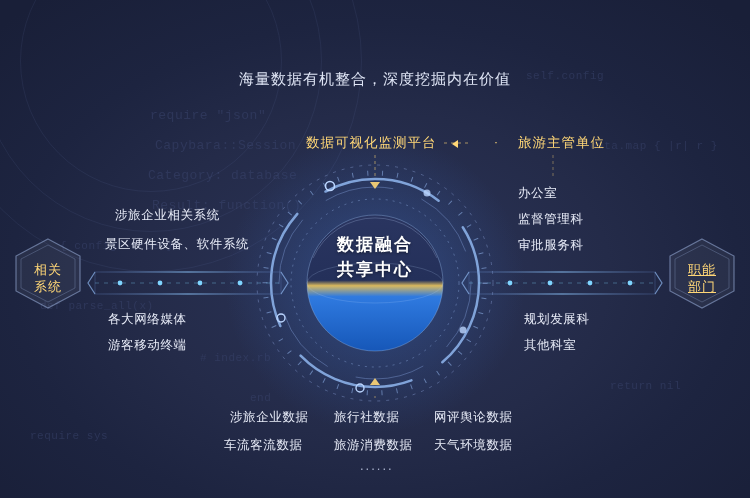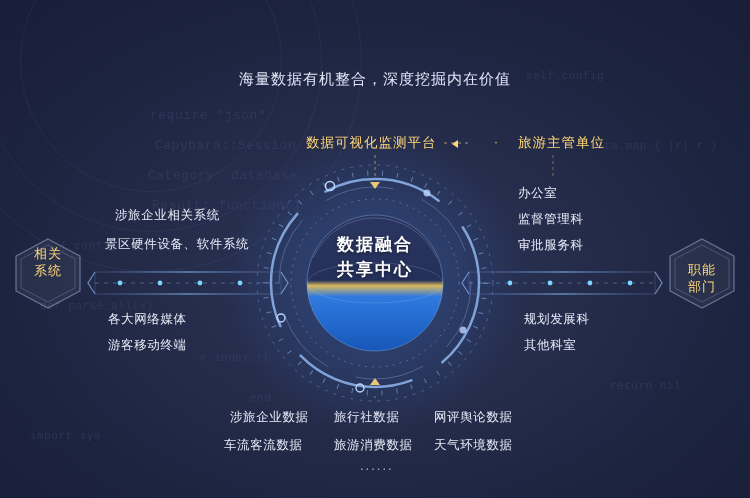--- a/index.html
+++ b/index.html
@@ -73,21 +73,21 @@
   }
   .hex .hextext {
     position: relative;
     text-align: center;
     color: #ffd777;
     font-size: 13px;
     line-height: 17px;
     letter-spacing: 1px;
     z-index: 2;
   }
-  .hex.right .hextext { color: #ffd777; }
+  .hex.right .hextext { color: #ffd777; text-decoration: underline; }
 
   
   .core-wrap {
     position: absolute;
     left: 277px;
     top: 166px;
     width: 196px;
     height: 196px;
   }
   .core-label {
@@ -160,21 +160,21 @@
   <div class="codebg big" style="left:155px; top:138px;">Capybara::Session</div>
   <div class="codebg big" style="left:148px; top:168px;">Category: database</div>
   <div class="codebg big" style="left:152px; top:198px;">Result: function()</div>
   <div class="codebg" style="left:60px; top:240px;">{ config: true }</div>
   <div class="codebg" style="left:40px; top:300px;">def parse_all(x)</div>
   <div class="codebg" style="left:200px; top:352px;"># index.rb</div>
   <div class="codebg" style="left:250px; top:392px;">end</div>
   <div class="codebg" style="left:500px; top:70px;padding-left:26px;">self.config</div>
   <div class="codebg" style="left:590px; top:140px;">data.map { |r| r }</div>
   <div class="codebg" style="left:610px; top:380px;">return nil</div>
-  <div class="codebg" style="left:30px; top:430px;">import sys</div>
+  <div class="codebg" style="left:30px; top:430px;">require sys</div>
 
   <div class="ghost-ring" style="left:-60px; top:-150px; width:420px; height:420px;"></div>
   <div class="ghost-ring" style="left:-20px; top:-110px; width:340px; height:340px;"></div>
   <div class="ghost-ring" style="left:20px; top:-70px; width:260px; height:260px;"></div>
 
   <div class="subtitle">海量数据有机整合，深度挖掘内在价值</div>
 
   <svg width="750" height="498" style="position:absolute; left:0; top:0;">
     <defs>
       <linearGradient id="coreGrad" x1="0" y1="0" x2="0" y2="1">
@@ -242,21 +242,21 @@
     <polygon points="702,239 734,256 734,291 702,308 670,291 670,256" fill="rgba(255,255,255,0.05)" stroke="#9fb4e0" stroke-opacity="0.55" stroke-width="1.2"></polygon>
     <polygon points="702,245 729,259 729,288 702,302 675,288 675,259" fill="none" stroke="#9fb4e0" stroke-opacity="0.28" stroke-width="1"></polygon>
 
     <line x1="375" y1="155" x2="375" y2="178" stroke="#ffd777" stroke-opacity="0.55" stroke-width="1" stroke-dasharray="3 3"></line>
     <line x1="444" y1="143" x2="470" y2="143" stroke="#ffd777" stroke-opacity="0.6" stroke-width="1" stroke-dasharray="3 4"></line>
     <line x1="553" y1="155" x2="553" y2="178" stroke="#ffd777" stroke-opacity="0.4" stroke-width="1" stroke-dasharray="3 3"></line>
 
     <line x1="375" y1="396" x2="375" y2="398" stroke="#ffd777" stroke-opacity="0.5" stroke-width="1"></line>
   </svg>
 
-  <div class="hex left" style="left:11px; top:220px;">
+  <div class="hex left" style="left:11px; top:236px;">
     <div class="hextext">
       <span>相关</span><br>
       <span>系统</span>
     </div>
   </div>
   <div class="hex right" style="left:665px; top:236px;">
     <div class="hextext">
       <span>职能</span><br>
       <span>部门</span>
     </div>

